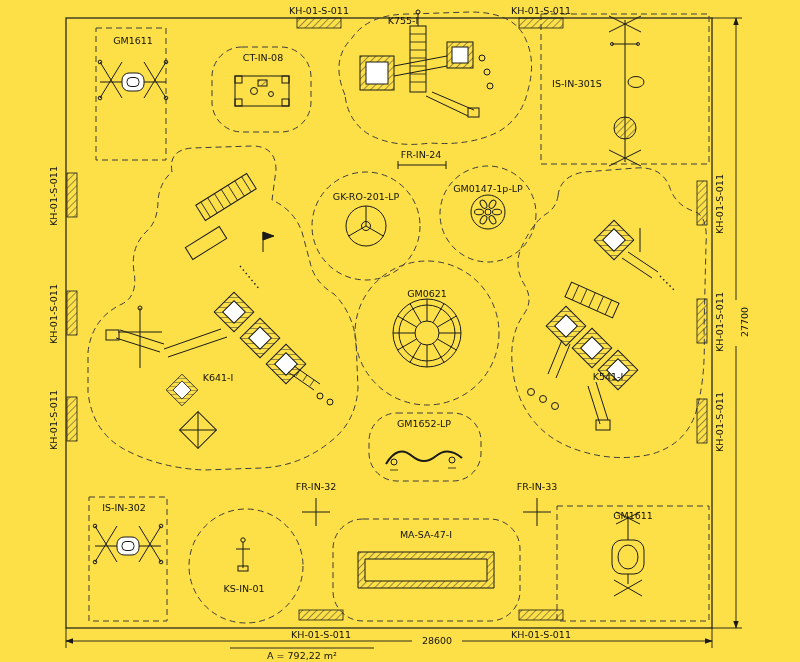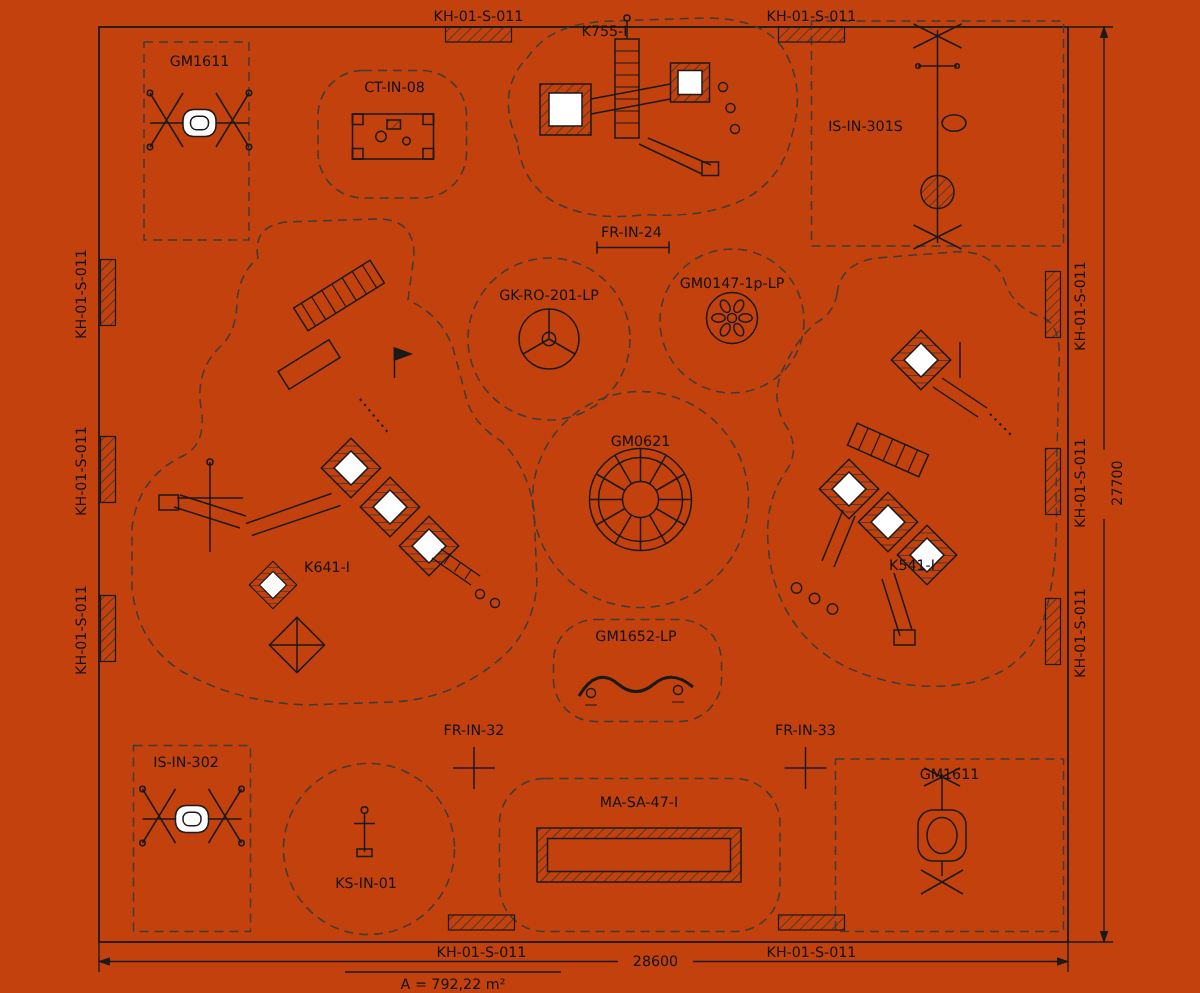--- a/index.html
+++ b/index.html
@@ -1,16 +1,16 @@
 <!DOCTYPE html>
 <html><head>
 <meta charset="utf-8">
 <style>
   html,body{margin:0;padding:0;background:#fff;}
-  #stage{position:relative;width:800px;height:662px;background:#c2410c;overflow:hidden;}
+  #stage{position:relative;width:800px;height:662px;background:#fde047;overflow:hidden;}
   svg{position:absolute;left:0;top:0;}
   .zone{fill:none;stroke:#3c3c3c;stroke-width:1;stroke-dasharray:6 4;stroke-linejoin:round;}
   .eq{fill:none;stroke:#1a1a1a;stroke-width:1;}
   .thin{fill:none;stroke:#1a1a1a;stroke-width:.8;}
   .dim{fill:none;stroke:#1a1a1a;stroke-width:.9;}
   .lbl{font:9.5px "DejaVu Sans", sans-serif;fill:#111;}
 </style>
 </head>
 <body>
 

